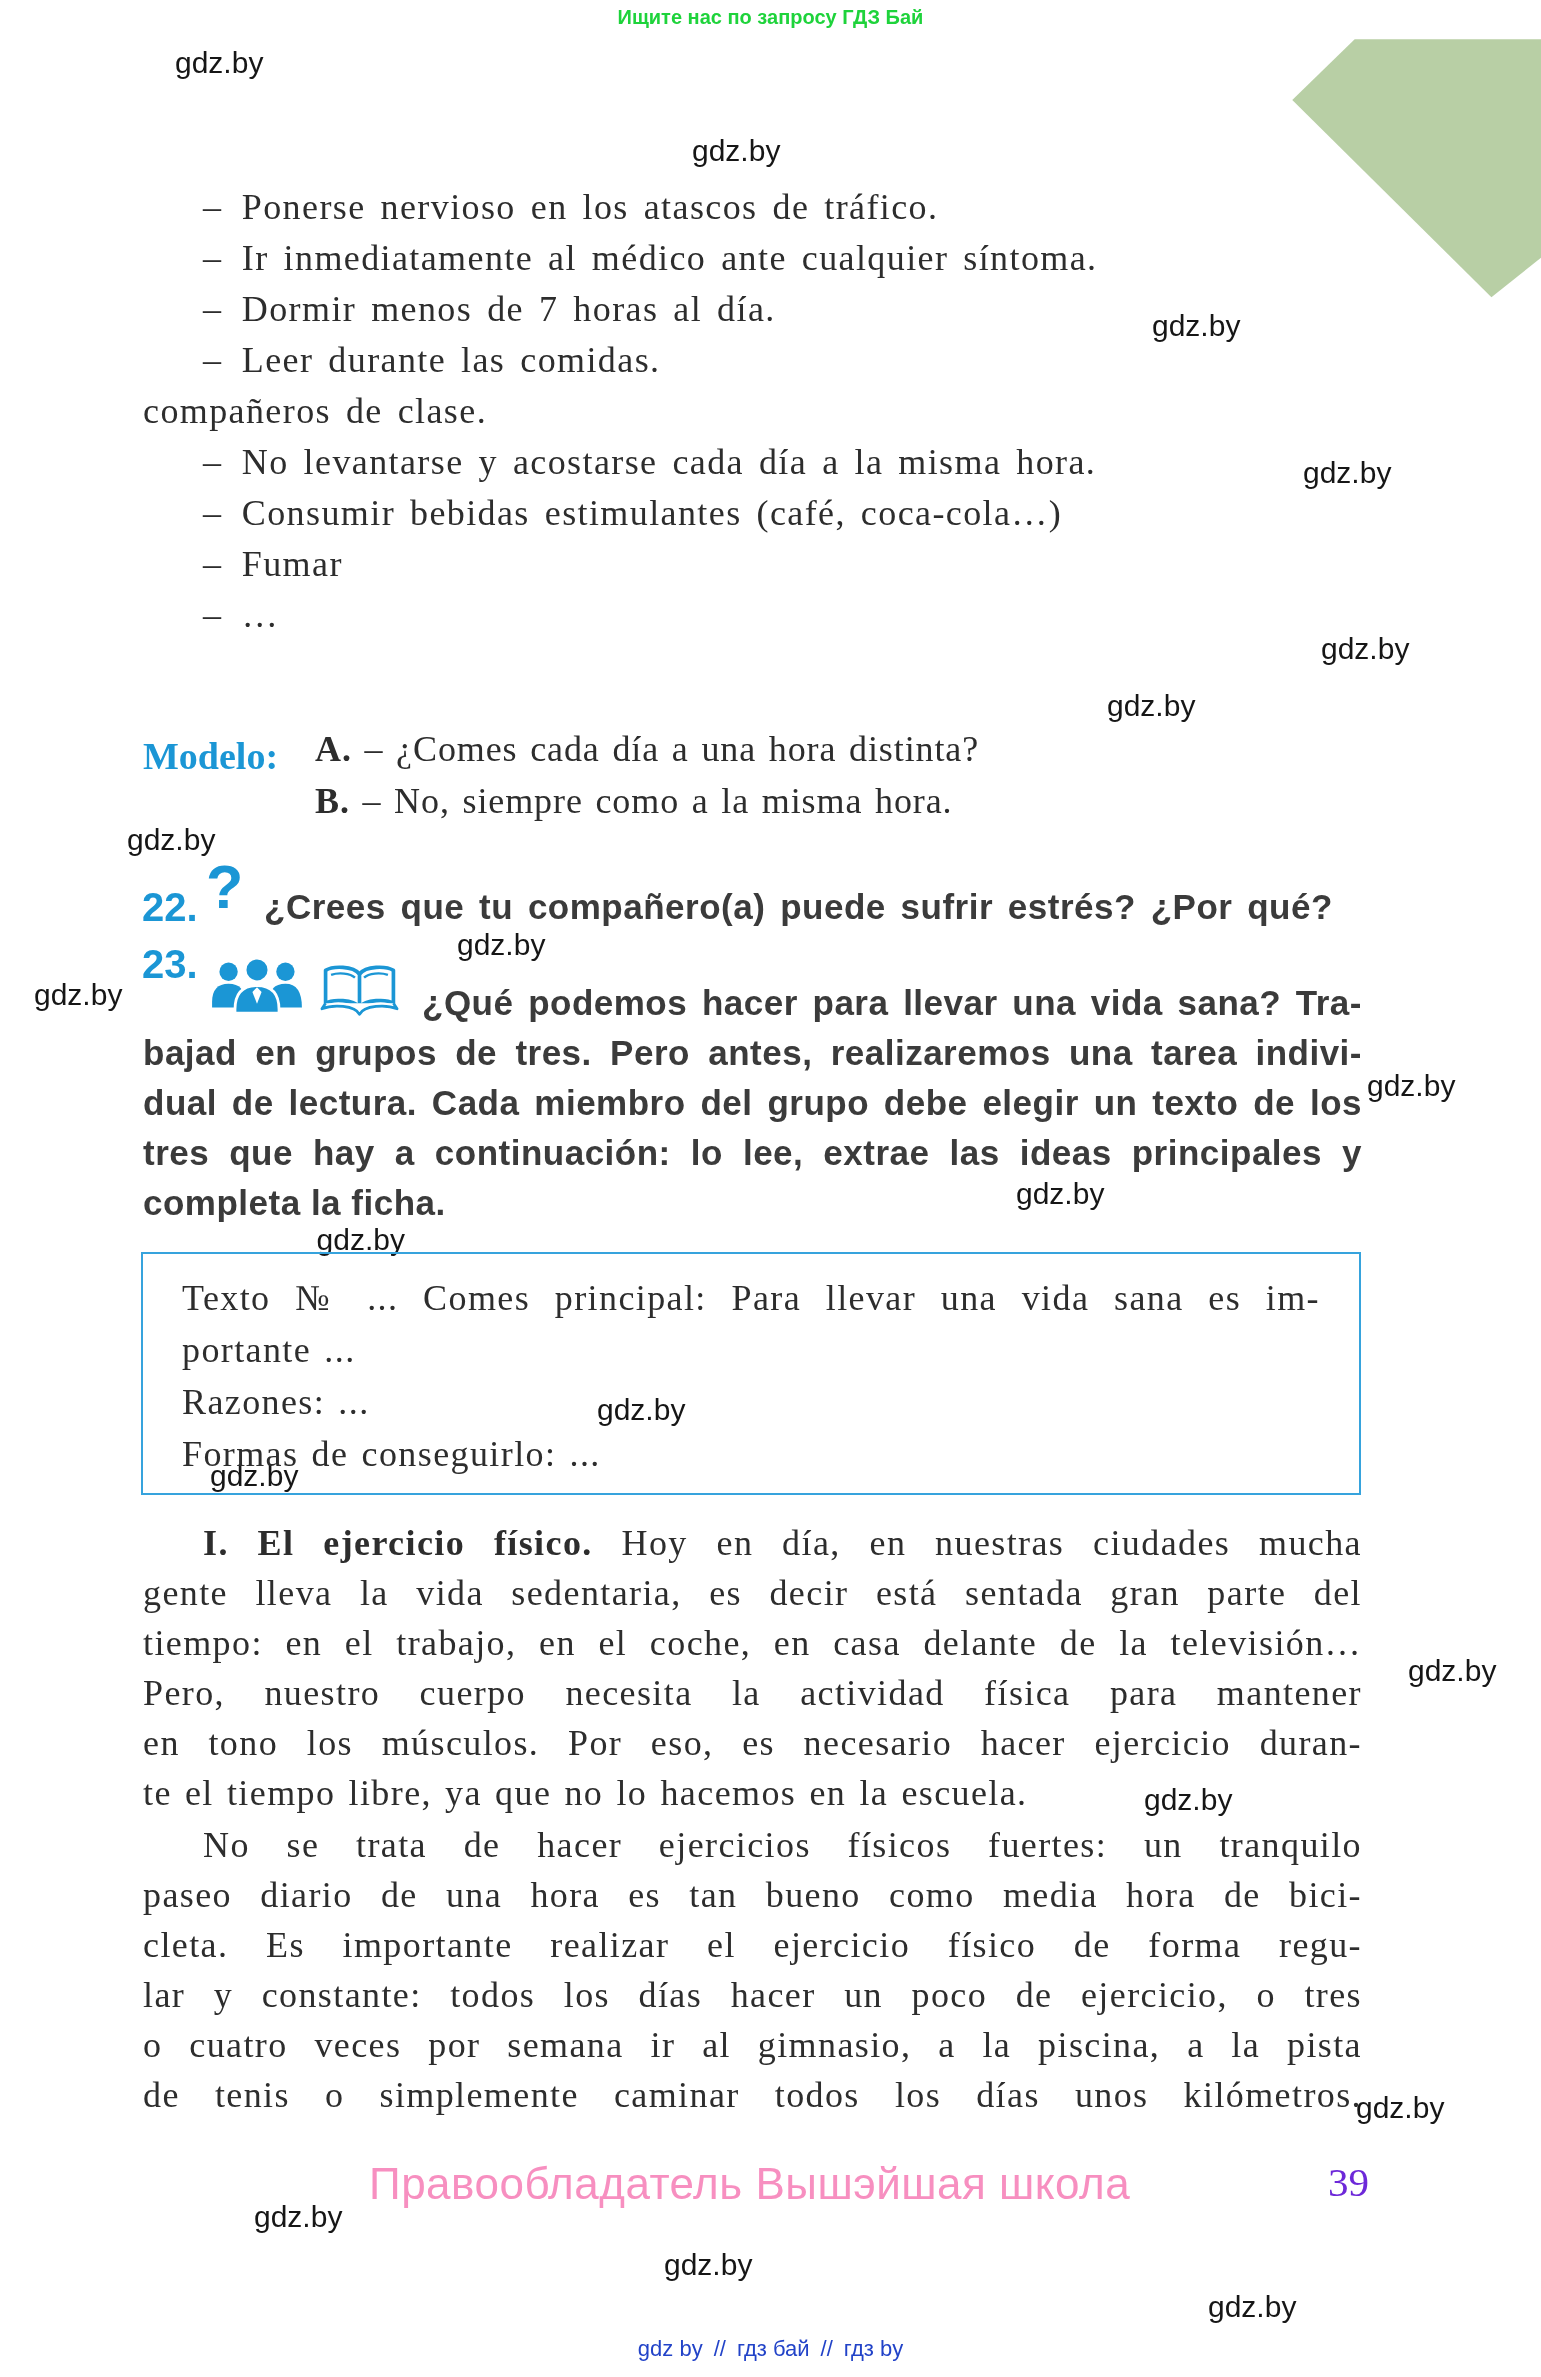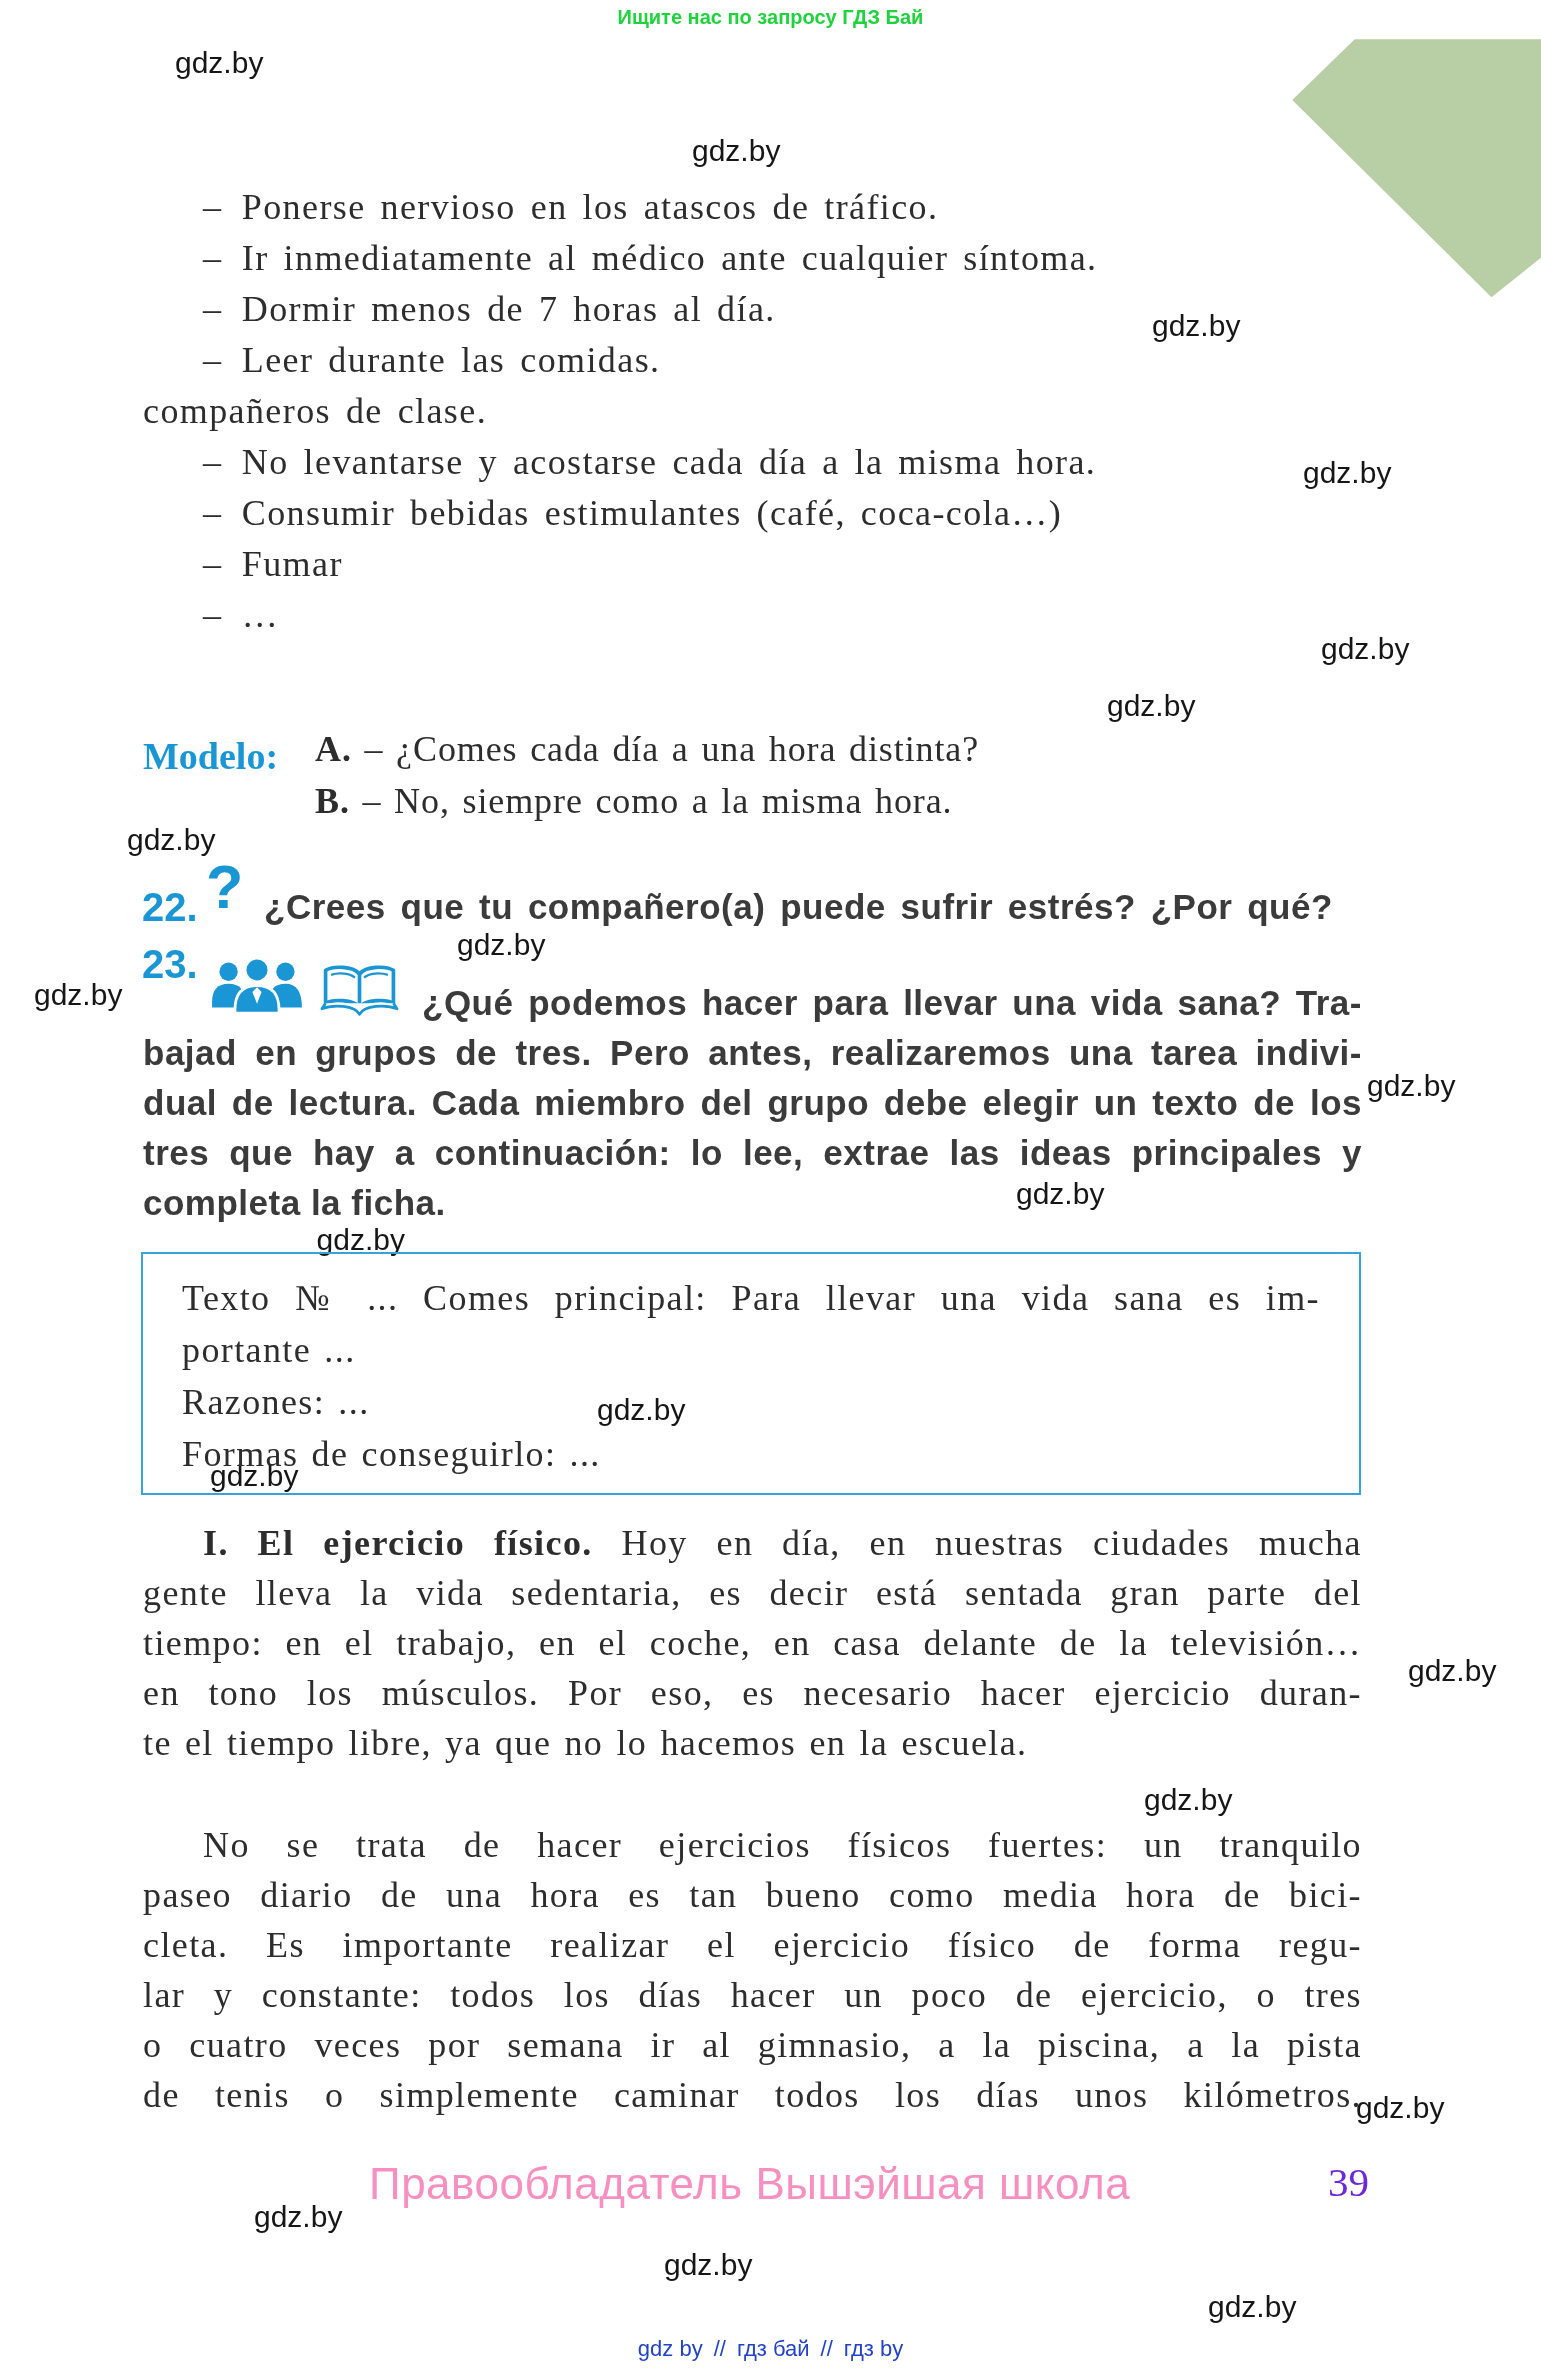--- a/index.html
+++ b/index.html
@@ -183,20 +183,21 @@
       <div class="jline">portante ...</div>
       <div class="jline">Razones: ...</div>
       <div class="jline last">Formas de conseguirlo: ...</div>
     </div>
 
   <div class="para para1">
     <div class="jline pfirst"><span class="plead">I. El ejercicio físico.</span><span> Hoy en día, en nuestras ciudades mucha</span></div>
     <div>
         <div class="jline">gente lleva la vida sedentaria, es decir está sentada gran parte del</div>
         <div class="jline">tiempo: en el trabajo, en el coche, en casa delante de la televisión…</div>
+        <div class="jline">Pero, nuestro cuerpo necesita la actividad física para mantener</div>
         <div class="jline">en tono los músculos. Por eso, es necesario hacer ejercicio duran-</div>
         <div class="jline last">te el tiempo libre, ya que no lo hacemos en la escuela.</div>
       </div>
   </div>
   <div class="para para2">
     <div>
         <div class="jline">No se trata de hacer ejercicios físicos fuertes: un tranquilo</div>
         <div class="jline">paseo diario de una hora es tan bueno como media hora de bici-</div>
         <div class="jline">cleta. Es importante realizar el ejercicio físico de forma regu-</div>
         <div class="jline">lar y constante: todos los días hacer un poco de ejercicio, o tres</div>

